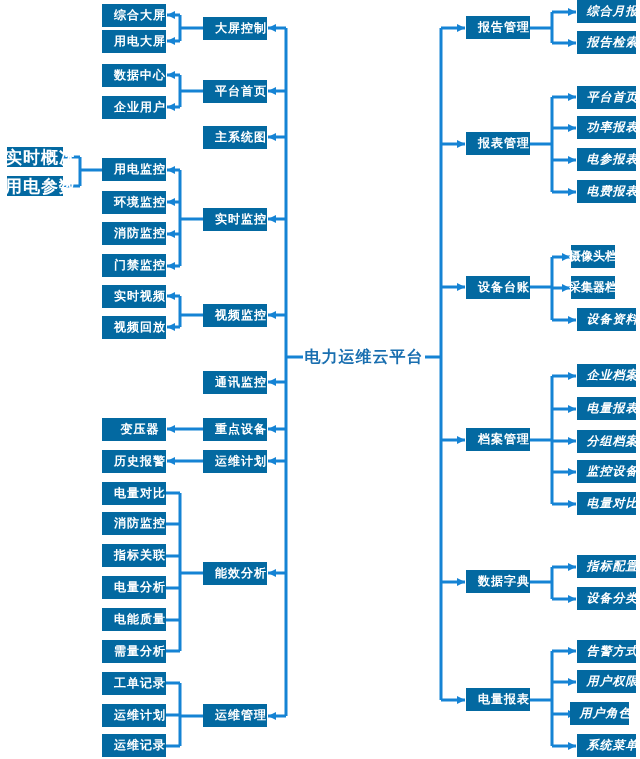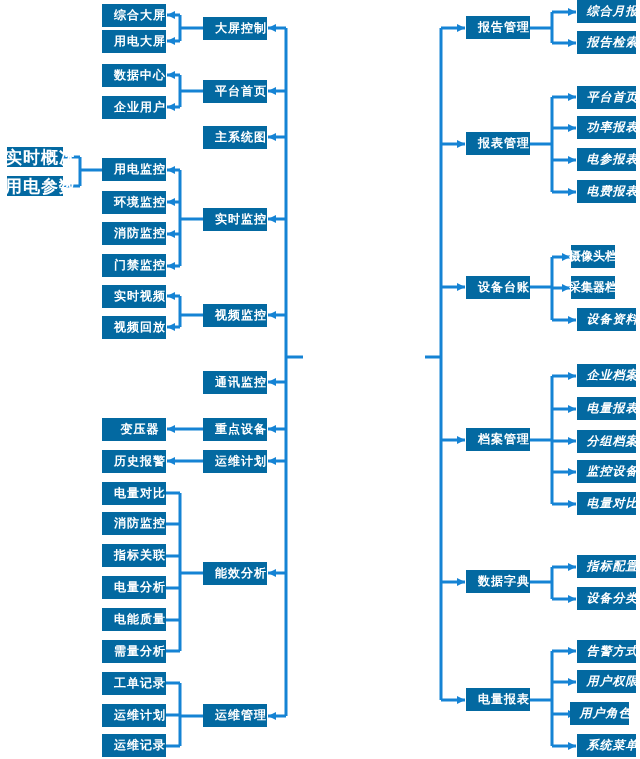--- a/index.html
+++ b/index.html
@@ -119,20 +119,21 @@
       <path d="M552 599 H576" marker-end="url(#ah)"></path>
 
       <path d="M530 700 H552 M552 651 V746"></path>
       <path d="M552 651 H576" marker-end="url(#ah)"></path>
       <path d="M552 682 H576" marker-end="url(#ah)"></path>
       <path d="M552 714 H576" marker-end="url(#ah)"></path>
       <path d="M552 746 H576" marker-end="url(#ah)"></path>
     </g>
   </svg>
 
+  <div class="root">电力运维云平台</div>
 
   <div class="nd" style="left:203px;top:17px">大屏控制</div>
   <div class="nd" style="left:203px;top:80px">平台首页</div>
   <div class="nd" style="left:203px;top:126px">主系统图</div>
   <div class="nd" style="left:203px;top:208px">实时监控</div>
   <div class="nd" style="left:203px;top:304px">视频监控</div>
   <div class="nd" style="left:203px;top:371px">通讯监控</div>
   <div class="nd" style="left:203px;top:418px">重点设备</div>
   <div class="nd" style="left:203px;top:450px">运维计划</div>
   <div class="nd" style="left:203px;top:562px">能效分析</div>

